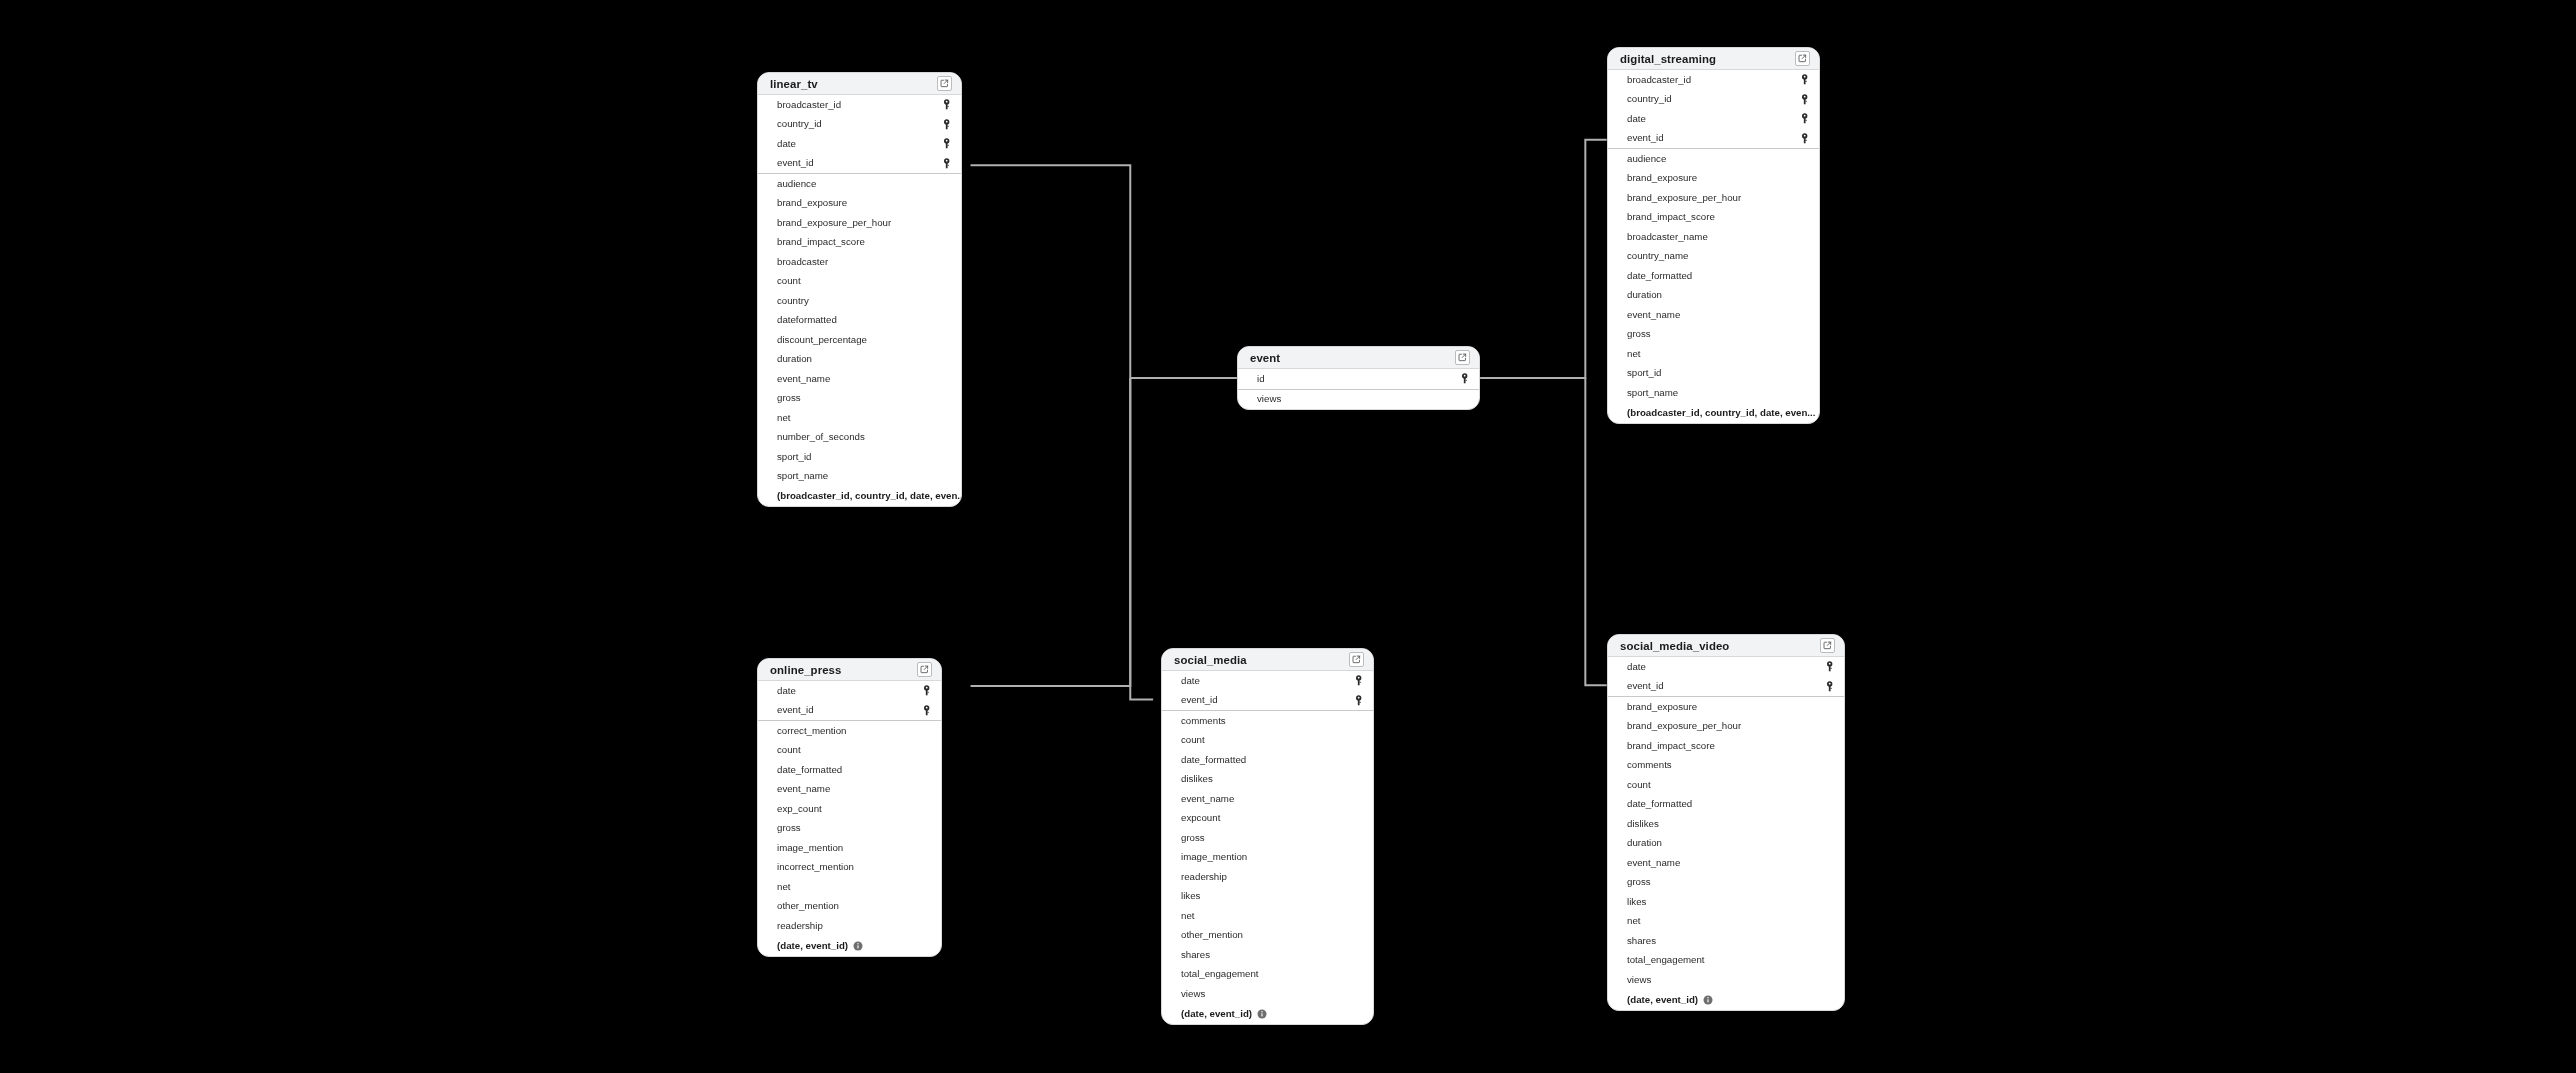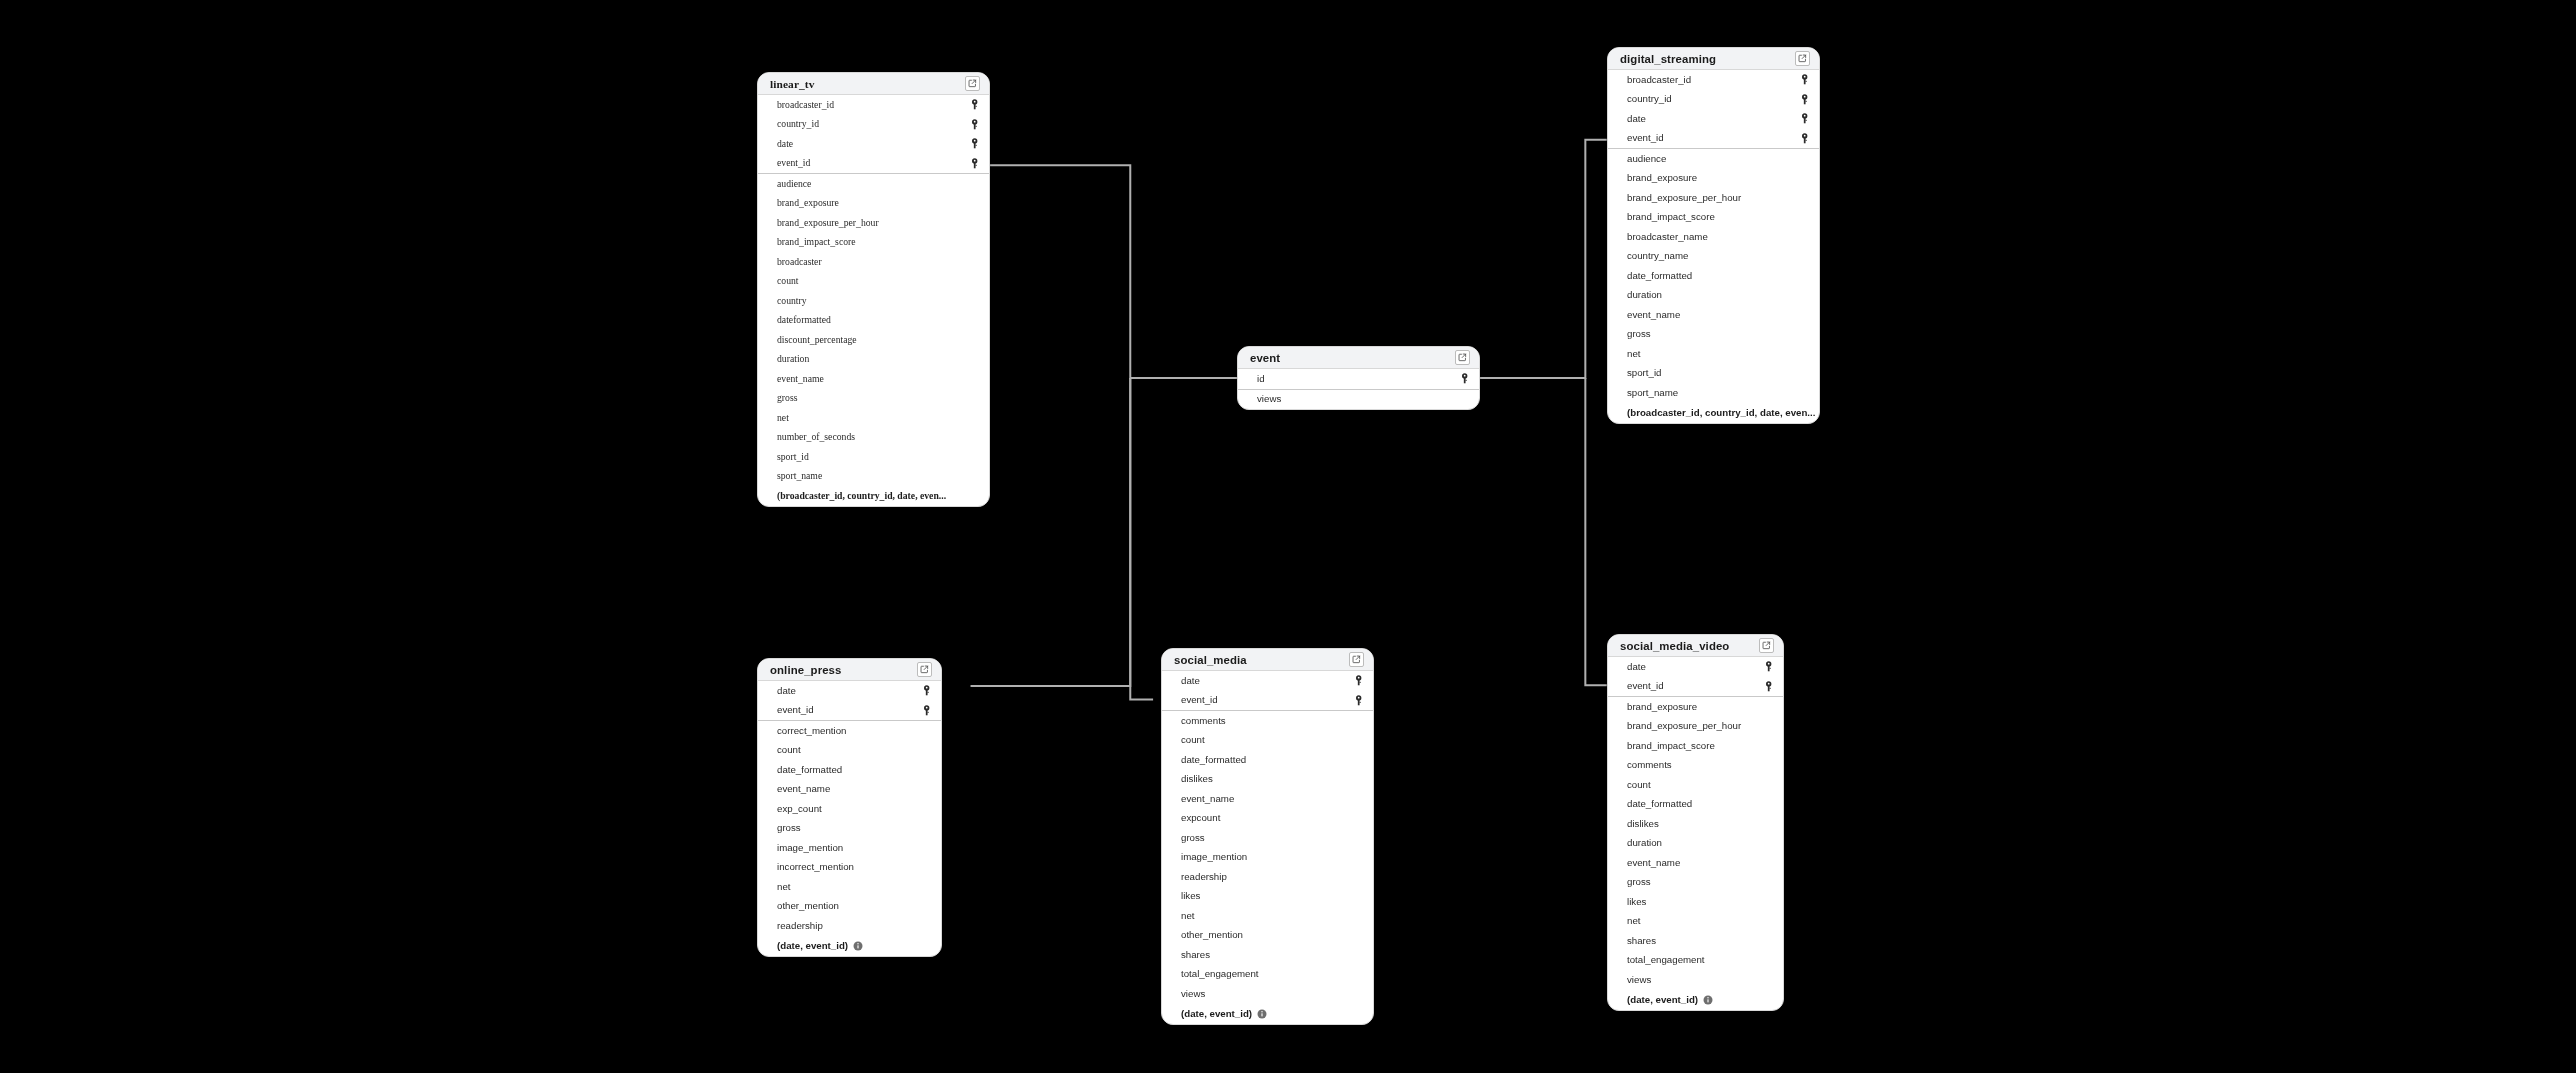--- a/index.html
+++ b/index.html
@@ -99,21 +99,21 @@
 
 <div id="canvas">
   <svg id="links" viewBox="0 0 3838 1600" width="2576" height="1074">
       <path d="M1446,246 L1684,246 L1684,563 L1843,563" fill="none" stroke="#b0b0b0" stroke-width="3"></path>
       <path d="M1446,1022 L1684,1022 L1684,563" fill="none" stroke="#b0b0b0" stroke-width="3"></path>
       <path d="M1718,1042 L1684,1042 L1684,563" fill="none" stroke="#b0b0b0" stroke-width="3"></path>
       <path d="M2394,208 L2362,208 L2362,563 L2161,563" fill="none" stroke="#b0b0b0" stroke-width="3"></path>
       <path d="M2394,1021 L2362,1021 L2362,563" fill="none" stroke="#b0b0b0" stroke-width="3"></path>
     </svg>
   <div id="tables-layer">
-      <div class="table-card" style="left: 757px; top: 72px; width: 233px; font-family: Liberation Serif, serif;">
+      <div class="table-card" style="left: 757px; top: 72px; width: 205px;">
         <div class="table-header">
           <div class="table-title">linear_tv</div>
           <div class="open-btn">
             <svg width="8.7" height="8.7" viewBox="0 0 16 16" xmlns="http://www.w3.org/2000/svg">
               <path d="M6.4 2.3 H3.0 A1.1 1.1 0 0 0 1.9 3.4 V13.0 A1.1 1.1 0 0 0 3.0 14.1 H12.6 A1.1 1.1 0 0 0 13.7 13.0 V9.6" fill="none" stroke="#4a4a4a" stroke-width="1.5" stroke-linecap="round"></path>
               <path d="M9.5 1.9 H14.1 V6.5" fill="none" stroke="#4a4a4a" stroke-width="1.5" stroke-linecap="round" stroke-linejoin="round"></path>
               <path d="M14.0 2.0 L7.6 8.4" fill="none" stroke="#4a4a4a" stroke-width="1.5" stroke-linecap="round"></path>
             </svg>
           </div>
         </div>
@@ -516,21 +516,21 @@
           <span class="composite-text">(date, event_id)</span>
           <span>
             <svg class="info-icon" viewBox="0 0 16 16" xmlns="http://www.w3.org/2000/svg">
               <circle cx="8" cy="8" r="7.2" fill="#6e6e6e"></circle>
               <rect x="7.1" y="6.6" width="1.8" height="5.2" rx="0.6" fill="#ffffff"></rect>
               <circle cx="8" cy="4.4" r="1.1" fill="#ffffff"></circle>
             </svg>
           </span>
         </div>
       </div>
-      <div class="table-card" style="left: 1607px; top: 634px; width: 177px;">
+      <div class="table-card" style="left: 1607px; top: 634px; width: 238px;">
         <div class="table-header">
           <div class="table-title">social_media_video</div>
           <div class="open-btn">
             <svg width="8.7" height="8.7" viewBox="0 0 16 16" xmlns="http://www.w3.org/2000/svg">
               <path d="M6.4 2.3 H3.0 A1.1 1.1 0 0 0 1.9 3.4 V13.0 A1.1 1.1 0 0 0 3.0 14.1 H12.6 A1.1 1.1 0 0 0 13.7 13.0 V9.6" fill="none" stroke="#4a4a4a" stroke-width="1.5" stroke-linecap="round"></path>
               <path d="M9.5 1.9 H14.1 V6.5" fill="none" stroke="#4a4a4a" stroke-width="1.5" stroke-linecap="round" stroke-linejoin="round"></path>
               <path d="M14.0 2.0 L7.6 8.4" fill="none" stroke="#4a4a4a" stroke-width="1.5" stroke-linecap="round"></path>
             </svg>
           </div>
         </div>

